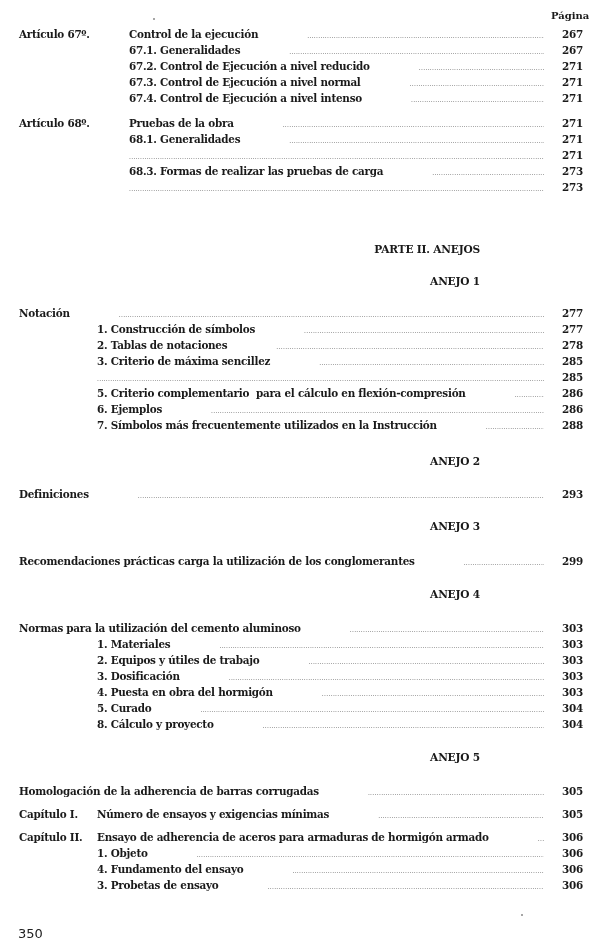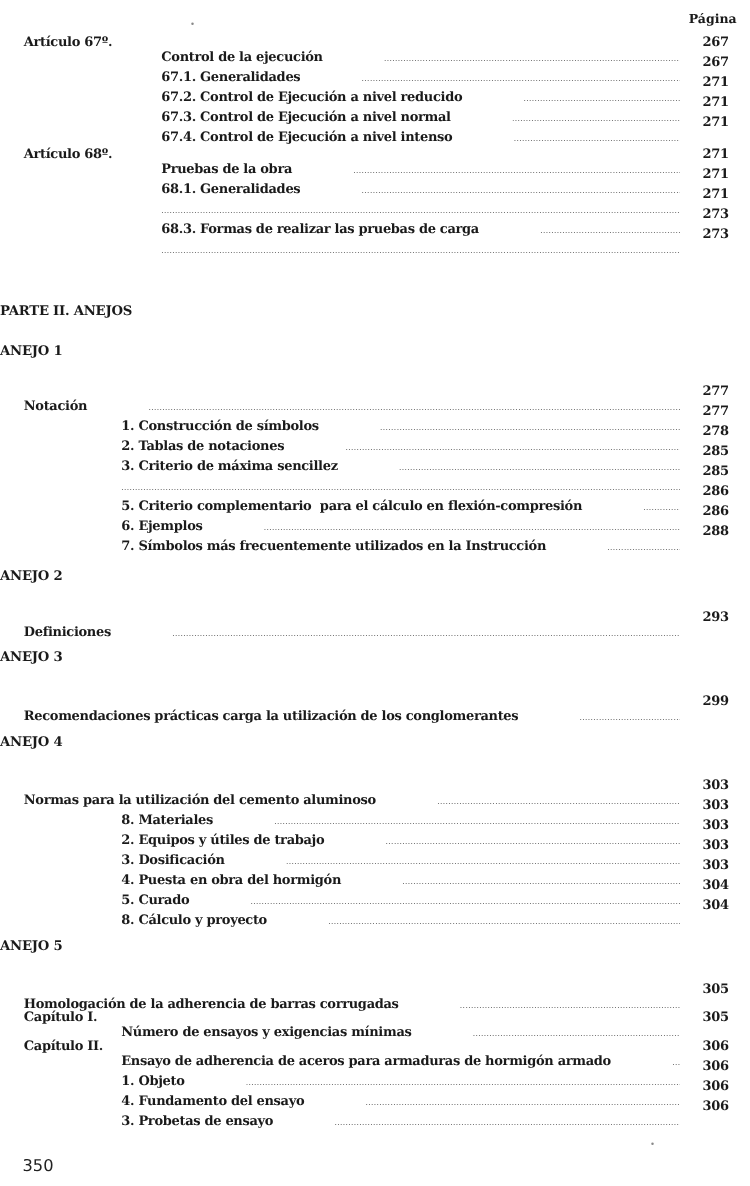--- a/index.html
+++ b/index.html
@@ -13,32 +13,32 @@
   }
   .row {
     position: absolute; left: 0; width: 600px; height: 15px;
     font-size: 10.4px; line-height: 15px; font-weight: bold;
     letter-spacing: -0.25px;
   }
   .row .lbl {
     position: absolute; left: 19px; top: 0; white-space: nowrap;
   }
   .row .entry {
-    position: absolute; top: 12px; right: 56px; display: flex; white-space: nowrap; overflow: hidden; gap: 46px;
+    position: absolute; top: 0; right: 56px; display: flex; white-space: nowrap; overflow: hidden; gap: 46px;
   }
   .row .entry .txt { flex: 0 0 auto; padding-right: 3px; background: #fff; }
   .row .entry .dots {
     flex: 1 1 auto; overflow: hidden; white-space: nowrap; color: #333;
     font-size: 6px; letter-spacing: 0.3px; font-weight: normal; line-height: 17px;
   }
   .row .pg {
     position: absolute; right: 17px; top: 0; width: 30px; text-align: right;
   }
   .centered {
-    position: absolute; left: 0; width: 480px; text-align: left;
+    position: absolute; left: 0; width: 480px; text-align: right;
     font-size: 10.6px; font-weight: bold; letter-spacing: -0.2px;
   }
   .folio {
     position: absolute; left: 18px; top: 926px; font-size: 13px; color: #222;
     font-family: "DejaVu Sans", "Liberation Sans", sans-serif;
   }
   .speck { position: absolute; width: 2px; height: 2px; background: #888; border-radius: 1px; }
 </style>
 </head>
 <body>
@@ -199,21 +199,21 @@
   <div class="centered" style="top:588px">ANEJO 4</div>
   <div class="row" style="top:621px">
     <span class="entry" style="left:19px">
         <span class="txt">Normas para la utilización del cemento aluminoso</span>
         <span class="dots">............................................................................................................................................................................................................................................................................................................</span>
       </span>
     <span class="pg">303</span>
   </div>
   <div class="row" style="top:637px">
     <span class="entry" style="left:97px">
-        <span class="txt">8. Materiales</span>
+        <span class="txt">1. Materiales</span>
         <span class="dots">............................................................................................................................................................................................................................................................................................................</span>
       </span>
     <span class="pg">303</span>
   </div>
   <div class="row" style="top:653px">
     <span class="entry" style="left:97px">
         <span class="txt">2. Equipos y útiles de trabajo</span>
         <span class="dots">............................................................................................................................................................................................................................................................................................................</span>
       </span>
     <span class="pg">303</span>

